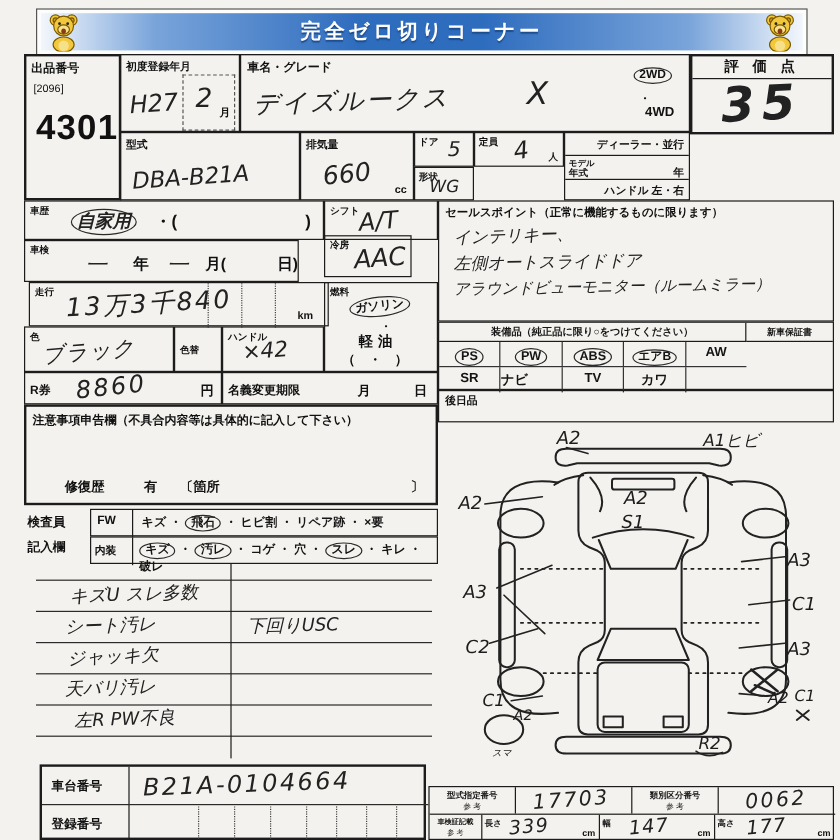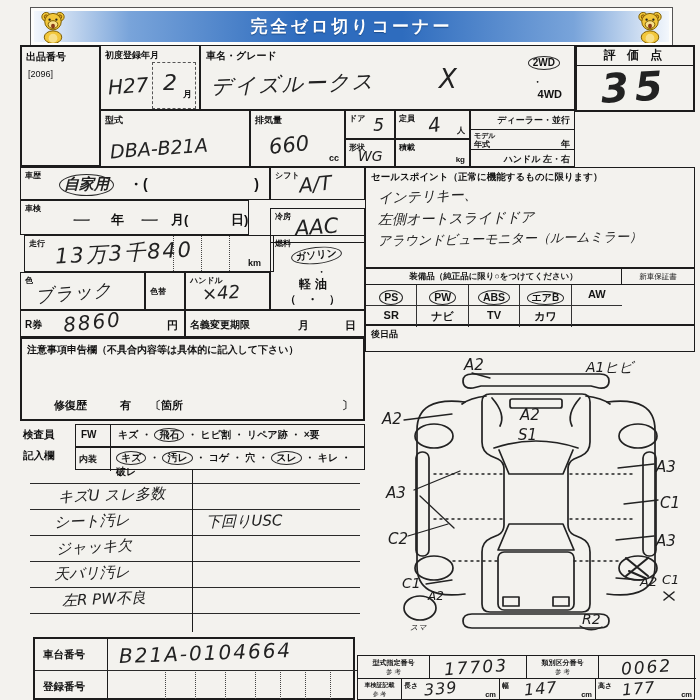--- a/index.html
+++ b/index.html
@@ -59,20 +59,21 @@
         <ellipse cx="15" cy="16.5" rx="2" ry="2.4" fill="#8a3a1a" stroke="none"></ellipse>
         <ellipse cx="15" cy="28" rx="9" ry="6.5" fill="#f2c73b"></ellipse>
         <ellipse cx="15" cy="29" rx="4.5" ry="4.5" fill="#f7e08a" stroke="none"></ellipse>
       </g>
     </svg>
   </div>
 
   <div class="box b2" style="left:20px;top:45px;width:81px;height:122px">
     <span class="lbl" style="left:4px;top:3px;font-size:10px">出品番号</span>
     <span class="prt" style="left:6px;top:22px;font-size:9px">[2096]</span>
+    <span class="prt" style="left:8px;top:44px;font-size:29px;font-weight:bold;letter-spacing:1px">4301</span>
   </div>
 
   <div class="box" style="left:100px;top:45px;width:100px;height:65px">
     <span class="lbl" style="left:4px;top:3px;font-size:9px">初度登録年月</span>
     <span class="hw" style="left:7px;top:28px;font-size:20px;transform:rotate(-4deg)">H27</span>
     <span style="position:absolute;right:3px;top:16px;width:42px;height:45px;border:1.4px dashed #555"></span>
     <span class="hw" style="right:22px;top:24px;font-size:22px">2</span>
     <span class="lbl" style="right:7px;top:42px;font-size:9px">月</span>
   </div>
 
@@ -108,24 +109,20 @@
   <div class="box" style="left:345px;top:139px;width:50px;height:28px">
     <span class="lbl" style="left:3px;top:2px;font-size:8px">形状</span>
     <span class="hw" style="left:12px;top:8px;font-size:14px">WG</span>
   </div>
 
   <div class="box" style="left:395px;top:110px;width:75px;height:29px">
     <span class="lbl" style="left:3px;top:2px;font-size:8px">定員</span>
     <span class="hw" style="left:32px;top:2px;font-size:20px;transform:rotate(-8deg)">4</span>
     <span class="lbl" style="right:4px;bottom:2px;font-size:8px">人</span>
   </div>
-  <div class="box" style="left:395px;top:139px;width:75px;height:28px">
-    <span class="lbl" style="left:3px;top:2px;font-size:8px">積載</span>
-    <span class="lbl" style="right:4px;bottom:2px;font-size:8px">kg</span>
-  </div>
 
   <div class="box" style="left:470px;top:110px;width:105px;height:57px">
     <div style="position:absolute;left:0;right:0;top:0;height:19px;border-bottom:1px solid #1c1c1c;font-size:9px;font-weight:bold;text-align:right;padding:3px 4px 0 0;box-sizing:border-box">ディーラー・並行</div>
     <span class="lbl" style="left:3px;top:20px;font-size:7px">モデル</span>
     <span class="lbl" style="left:3px;top:28px;font-size:8px">年式</span>
     <span class="lbl" style="right:4px;top:27px;font-size:9px">年</span>
     <div style="position:absolute;left:0;right:0;top:38px;height:19px;border-top:1px solid #1c1c1c;font-size:9px;font-weight:bold;text-align:right;padding:3px 4px 0 0;box-sizing:border-box">ハンドル 左・右</div>
   </div>
 
 
@@ -141,21 +138,21 @@
   </div>
 
   <div class="box" style="left:20px;top:200px;width:229px;height:35px">
     <span class="lbl" style="left:4px;top:2px;font-size:8px">車検</span>
     <span class="hw" style="left:50px;top:8px;font-size:18px">一</span>
     <span class="lbl" style="left:90px;top:10px;font-size:13px">年</span>
     <span class="hw" style="left:118px;top:8px;font-size:18px">一</span>
     <span class="lbl" style="left:150px;top:10px;font-size:13px">月(</span>
     <span class="lbl" style="left:210px;top:10px;font-size:13px">日)</span>
   </div>
-  <div class="box" style="left:270px;top:208px;width:95px;height:35px">
+  <div class="box" style="left:270px;top:196px;width:73px;height:35px">
     <span class="lbl" style="left:4px;top:2px;font-size:8px">冷房</span>
     <span class="hw" style="left:24px;top:6px;font-size:21px;transform:rotate(-4deg)">AAC</span>
   </div>
 
   <div class="box" style="left:24px;top:235px;width:250px;height:37px">
     <span class="lbl" style="left:4px;top:2px;font-size:8px">走行</span>
     <span class="hw" style="left:30px;top:3px;font-size:21px;transform:rotate(-3deg);letter-spacing:2px">13万3千840</span>
     <div class="dotv" style="left:148px;top:0;height:37px"></div>
     <div class="dotv" style="left:176px;top:0;height:37px"></div>
     <div class="dotv" style="left:204px;top:0;height:37px"></div>
@@ -202,31 +199,31 @@
 
   <div class="box" style="left:365px;top:167px;width:330px;height:101px">
     <span class="lbl" style="left:5px;top:3px;font-size:9.5px">セールスポイント（正常に機能するものに限ります）</span>
     <span class="hw" style="left:12px;top:20px;font-size:14px;transform:rotate(-2deg)">インテリキー、</span>
     <span class="hw" style="left:12px;top:42px;font-size:14px;transform:rotate(-1deg)">左側オートスライドドア</span>
     <span class="hw" style="left:12px;top:62px;font-size:13px;transform:rotate(-1deg)">アラウンドビューモニター（ルームミラー）</span>
   </div>
 
   <div class="box" style="left:365px;top:268px;width:330px;height:57px">
     <div style="position:absolute;left:0;top:0;width:256px;height:16px;border-bottom:1px solid #1c1c1c;border-right:1.5px solid #1c1c1c;font-size:8.5px;font-weight:bold;text-align:center;padding-top:2px;box-sizing:border-box">装備品（純正品に限り○をつけてください）</div>
-    <div style="position:absolute;right:0;top:0;width:72px;height:16px;border-bottom:1px solid #1c1c1c;font-size:7.5px;font-weight:normal;text-align:center;padding-top:3px;box-sizing:border-box">新車保証書</div>
+    <div style="position:absolute;right:0;top:0;width:72px;height:16px;border-bottom:1px solid #1c1c1c;font-size:7.5px;font-weight:bold;text-align:center;padding-top:3px;box-sizing:border-box">新車保証書</div>
     <div style="position:absolute;left:0;top:16px;width:256px;height:20px;display:flex">
       <span style="flex:1;border-right:1px solid #333;text-align:center;padding-top:2px"><span class="circ" style="font-weight:bold;font-size:10.5px">PS</span></span>
       <span style="flex:1;border-right:1px solid #333;text-align:center;padding-top:2px"><span class="circ" style="font-weight:bold;font-size:10.5px">PW</span></span>
       <span style="flex:1;border-right:1px solid #333;text-align:center;padding-top:2px"><span class="circ" style="font-weight:bold;font-size:10.5px">ABS</span></span>
       <span style="flex:1;border-right:1px solid #333;text-align:center;padding-top:2px"><span class="circ" style="font-weight:bold;font-size:10px">エアB</span></span>
       <span style="flex:1;text-align:center;padding-top:3px;font-weight:bold;font-size:11px">AW</span>
     </div>
     <div style="position:absolute;left:0;top:36px;width:256px;height:21px;border-top:1px solid #333;display:flex">
       <span style="flex:1;border-right:1px solid #333;text-align:center;padding-top:3px;font-weight:bold;font-size:11px">SR</span>
-      <span style="flex:1;border-right:1px solid #333;text-align:center;padding-top:3px;font-weight:bold;font-size:11px">ナビ</span>
+      <span style="flex:1;border-right:1px solid #333;padding-top:3px;font-weight:bold;font-size:11px">ナビ</span>
       <span style="flex:1;border-right:1px solid #333;text-align:center;padding-top:3px;font-weight:bold;font-size:11px">TV</span>
       <span style="flex:1;border-right:1px solid #333;text-align:center;padding-top:3px;font-weight:bold;font-size:11px">カワ</span>
       <span style="flex:1;text-align:center"></span>
     </div>
   </div>
 
   <div class="box" style="left:365px;top:325px;width:330px;height:27px">
     <span class="lbl" style="left:5px;top:2px;font-size:9px">後日品</span>
   </div>
 

